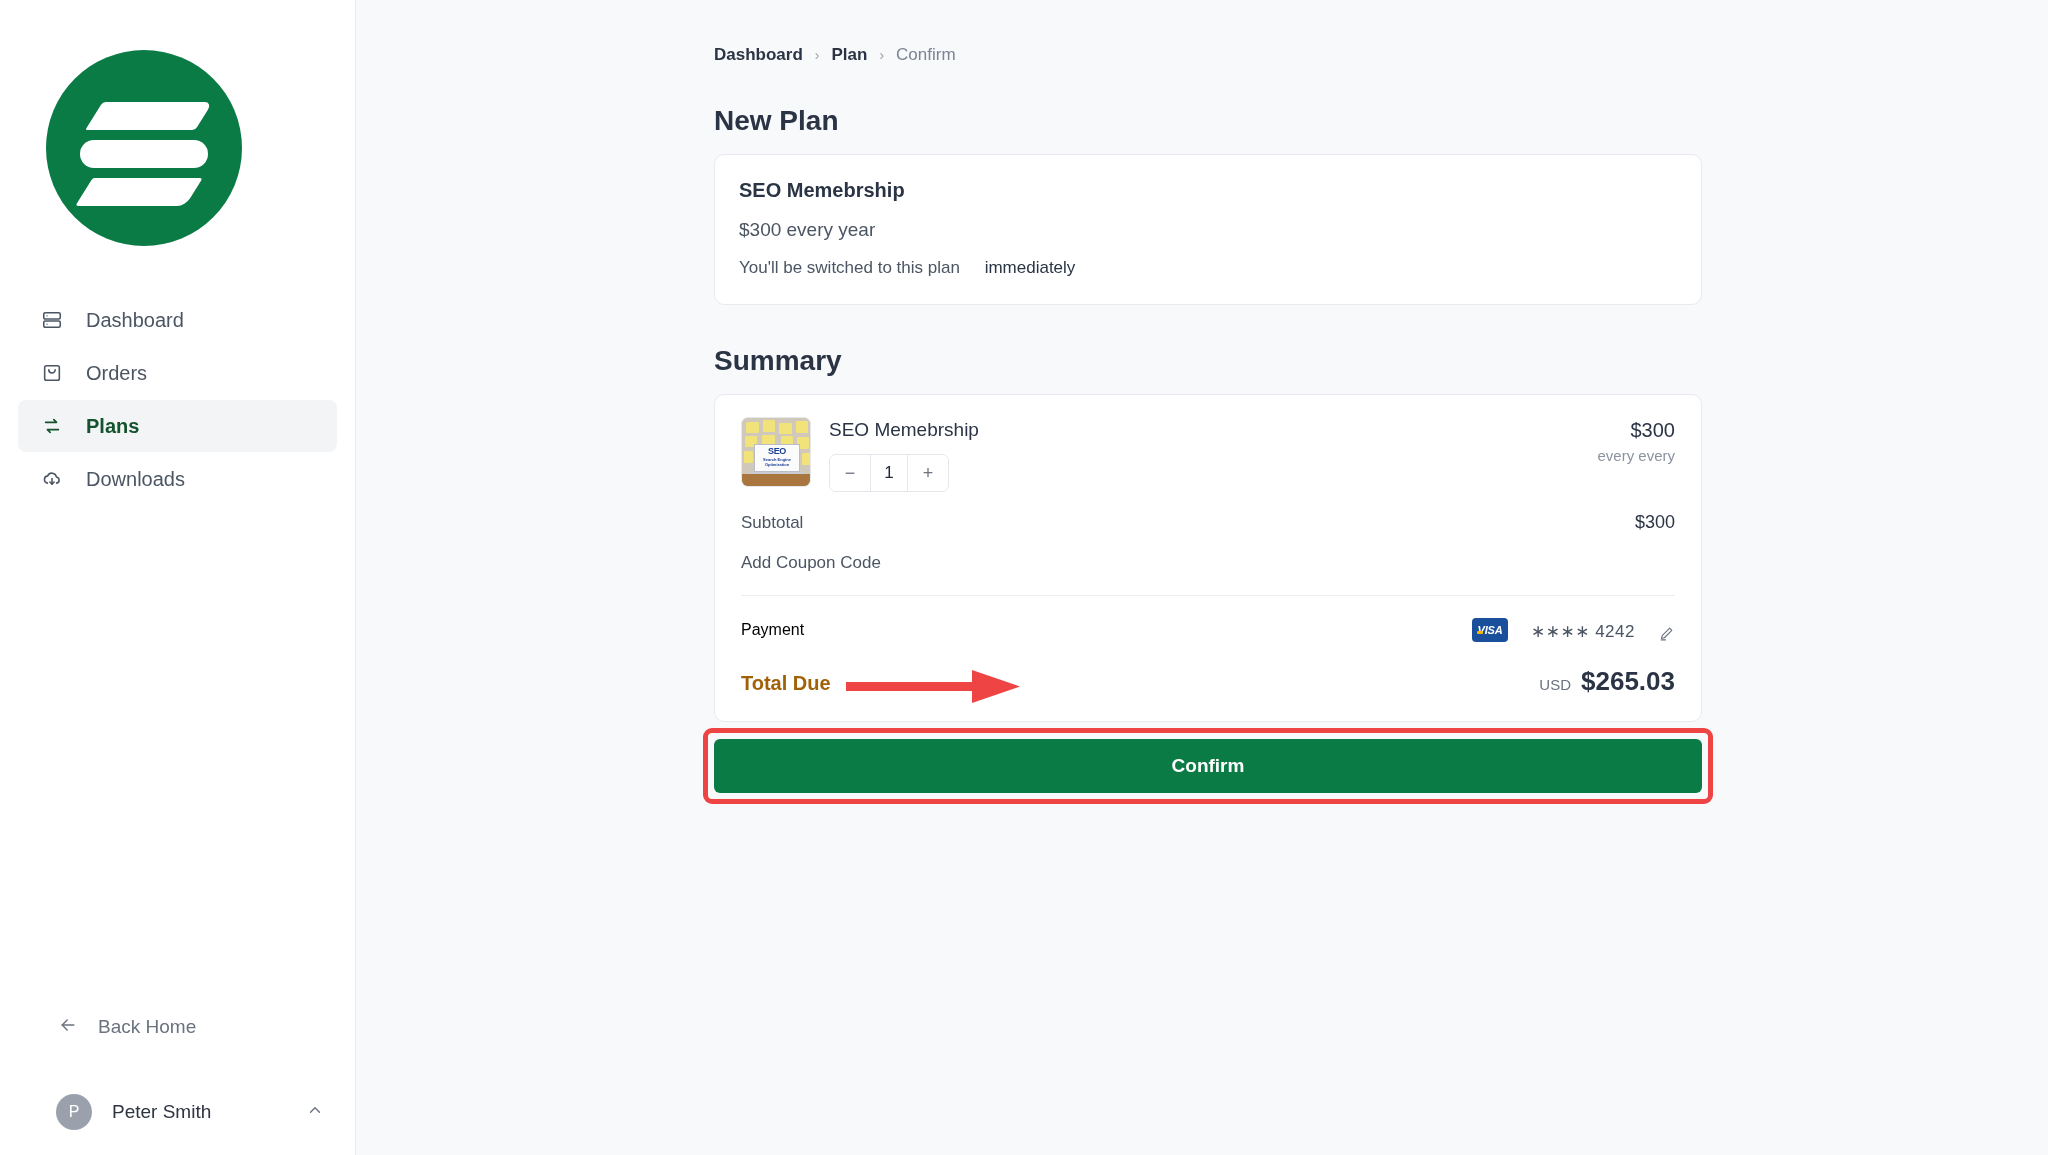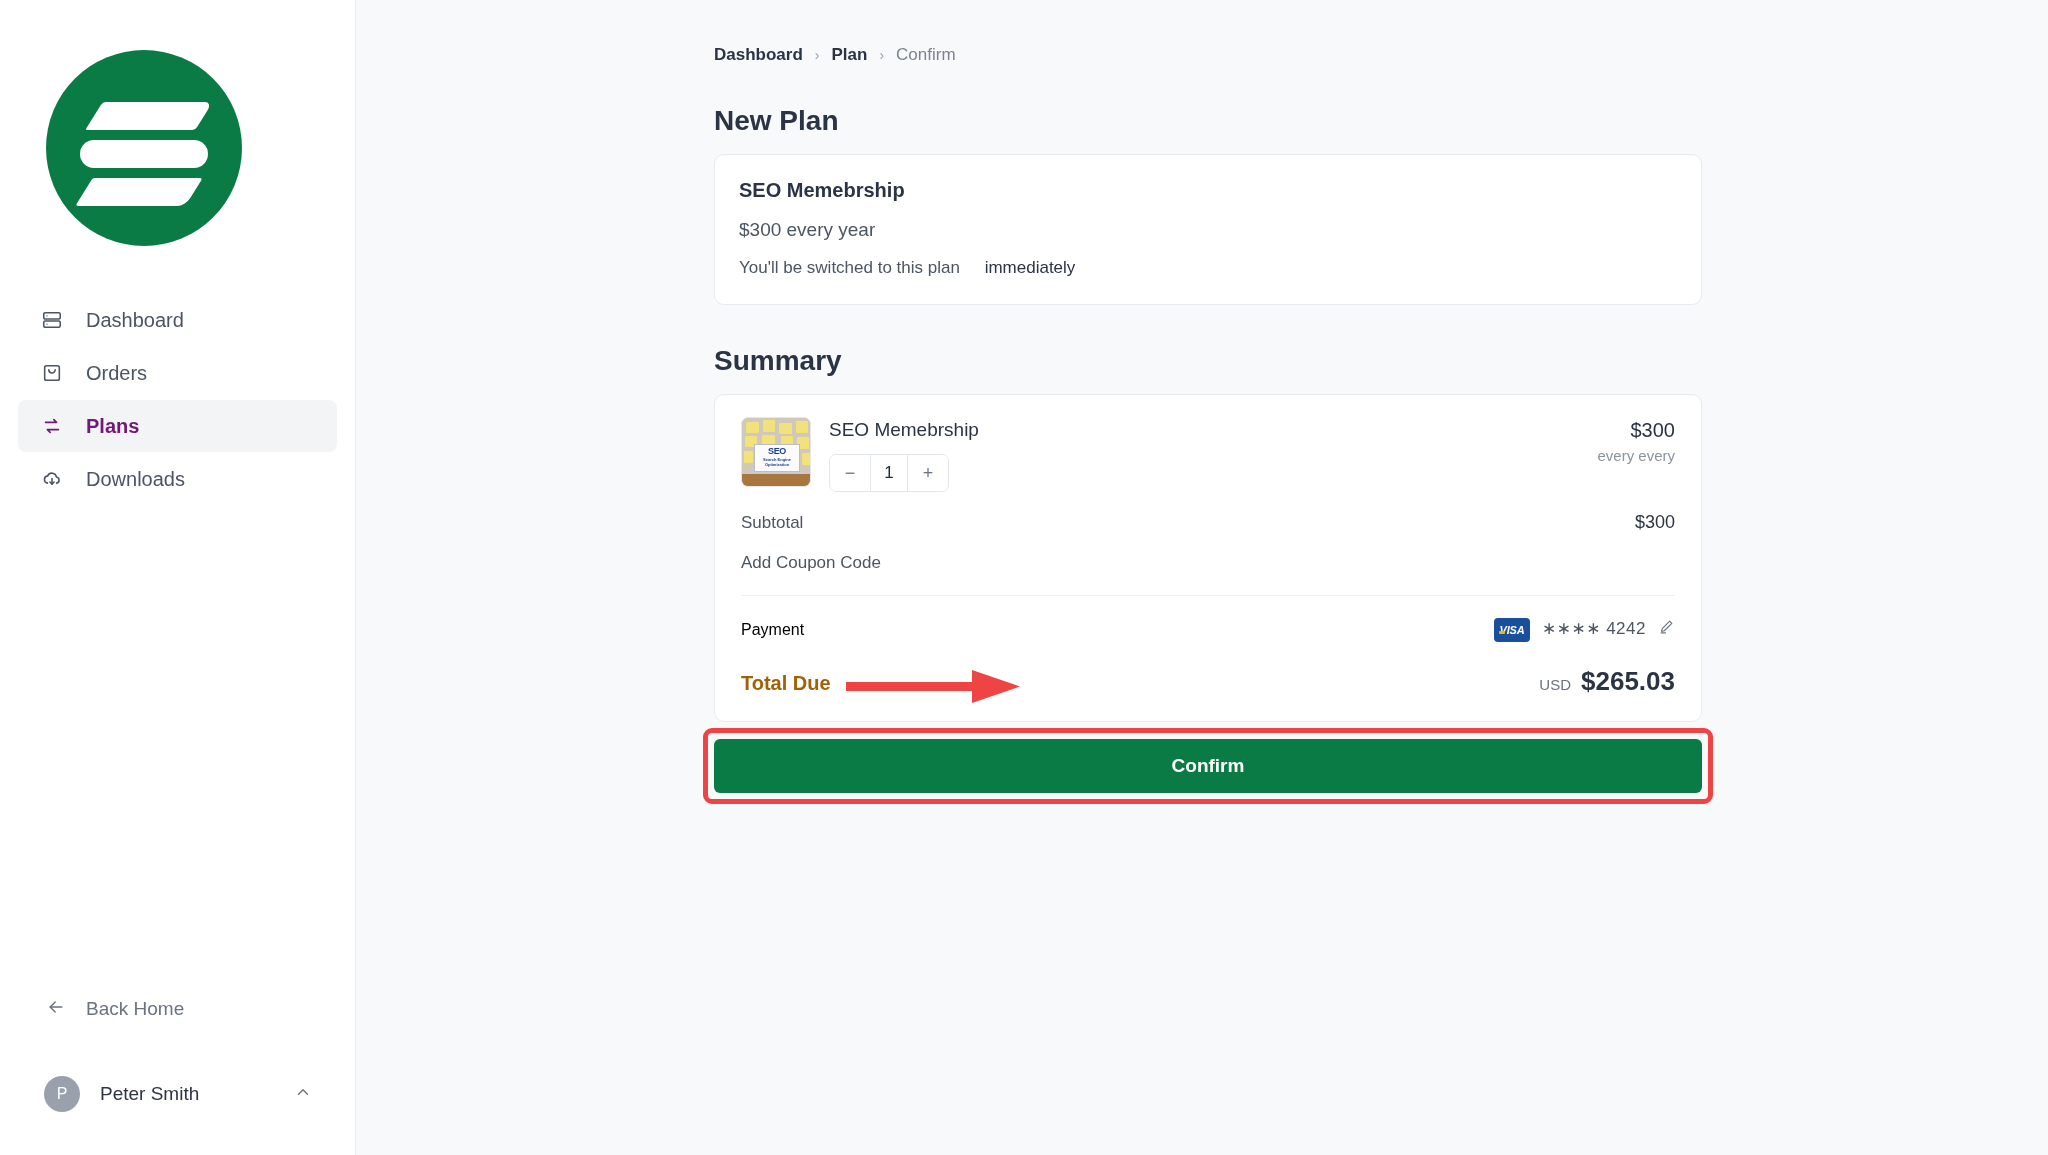--- a/index.html
+++ b/index.html
@@ -45,25 +45,25 @@
   .nav { margin-top: 48px; padding: 0 18px; }
   .nav-item {
     display: flex; align-items: center; gap: 22px;
     height: 52px; padding: 0 22px;
     border-radius: 8px;
     color: #4b5563;
     font-size: 20px;
     margin-bottom: 1px;
     cursor: pointer;
   }
-  .nav-item.active { background: #f3f4f6; color: #701a75; font-weight: 600; }
+  .nav-item.active { background: #f3f4f6; color: #14532d; font-weight: 600; }
   .nav-item .ico { width: 24px; height: 24px; flex: 0 0 24px; display:flex; align-items:center; justify-content:center; }
   .nav-item svg { display: block; }
 
-  .sidebar-bottom { position: absolute; left: 0; bottom: 0; width: 356px; padding: 0 0 36px 0; }
+  .sidebar-bottom { position: absolute; left: 12px; bottom: 0; width: 356px; padding: 0 0 18px 0; }
   .back-home {
     display: flex; align-items: center; gap: 20px;
     padding: 0 46px; height: 40px;
     color: #6b7280; font-size: 19px; cursor: pointer;
     margin-bottom: 40px;
   }
   .user-row {
     display: flex; align-items: center;
     padding: 0 44px; height: 50px; cursor: pointer;
   }
@@ -170,21 +170,21 @@
   .line .lbl { font-size: 17px; color: #4b5563; }
   .line .val { font-size: 18px; color: #2b3445; }
   .coupon { margin-top: 20px; font-size: 17px; color: #4b5563; cursor: pointer; }
 
   .divider { height: 1px; background: #eceef1; margin: 22px 0 0 0; }
 
   .payment-row {
     display: flex; align-items: center; justify-content: space-between;
     margin-top: 22px;
   }
-  .pay-right { display: flex; align-items: flex-start; gap: 12px; }
+  .pay-right { display: flex; align-items: flex-end; gap: 23px; }
   .visa {
     width: 36px; height: 24px; border-radius: 4px;
     background: #1a4f9c;
     display: flex; align-items: center; justify-content: center;
     position: relative;
   }
   .visa-text {
     font-size: 11px; font-weight: 800; color: #ffffff;
     font-style: italic; letter-spacing: -0.2px;
     font-family: "Liberation Sans", sans-serif;

